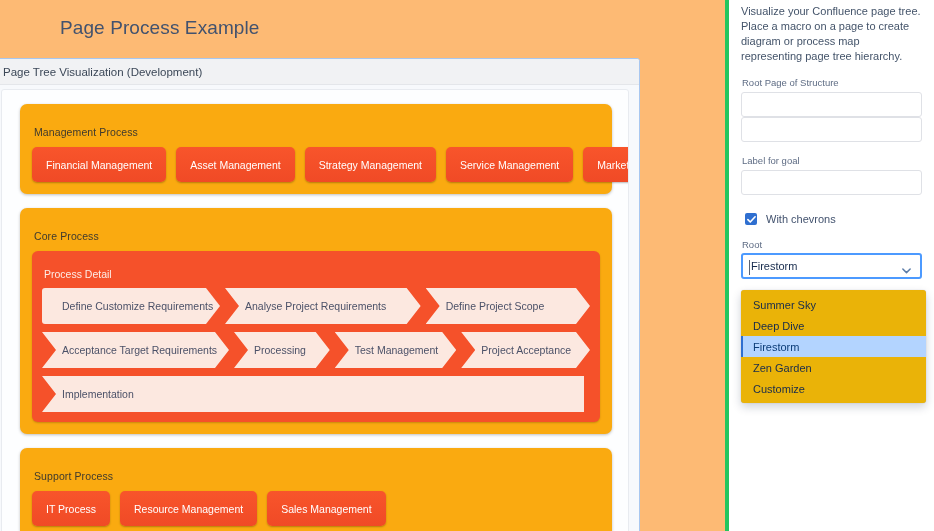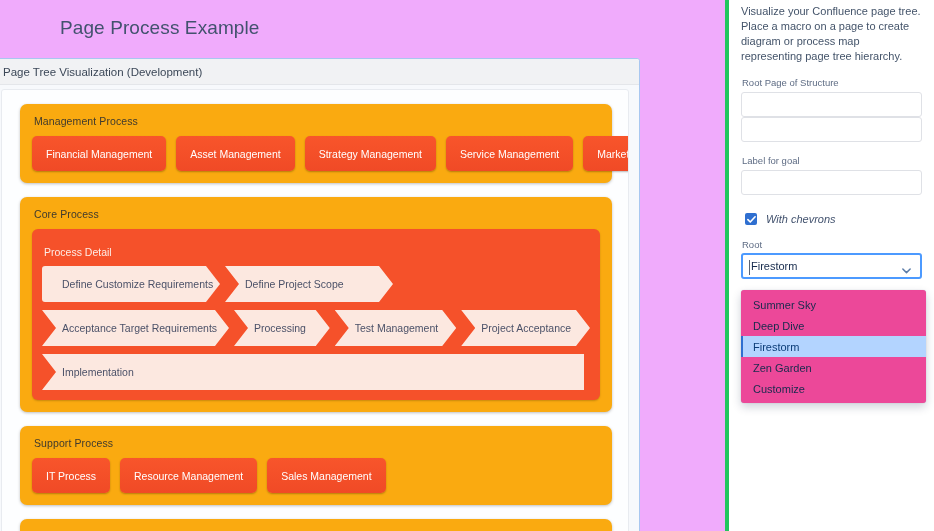--- a/index.html
+++ b/index.html
@@ -8,21 +8,21 @@
     overflow: hidden;
     background: #ffffff;
     font-family: "Liberation Sans", sans-serif;
   }
   #root { position: relative; width: 934px; height: 531px; background: #fff; }
 
   
   #left-area {
     position: absolute; left: 0; top: 0;
     width: 725px; height: 531px;
-    background: #f0abfc;
+    background: #fdba74;
     overflow: hidden;
   }
 
   #page-title {
     position: absolute; left: 60px; top: 17px;
     font-size: 19px; color: #42526E; font-weight: 400;
     letter-spacing: .1px;
   }
 
   
@@ -62,21 +62,21 @@
   .group {
     position: relative;
     margin: 0 18px 14px 18px;
     background: #FAAA10;
     border-radius: 7px;
     box-shadow: 0 1px 3px rgba(0,0,0,.25);
     padding: 9px 12px 12px 12px;
     box-sizing: border-box;
   }
   .group-title {
-    font-size: 10.5px; color: #3f3a2e; margin: 2px 0 9px 2px;
+    font-size: 10.5px; color: #3f3a2e; margin: 13px 0 9px 2px;
     letter-spacing: .1px;
   }
 
   .pill-row { display: flex; gap: 10px; flex-wrap: nowrap; }
   .pill {
     background: linear-gradient(#F8552B, #F04A26);
     border-radius: 5px;
     box-shadow: 0 1px 2px rgba(0,0,0,.28);
     color: #ffffff; font-size: 10.5px;
     display: flex; align-items: center; justify-content: center;
@@ -141,42 +141,42 @@
     font-size: 11px; color: #172b4d;
     padding: 0 7px; outline: none;
   }
   .checkbox-row { display: flex; align-items: center; margin: 18px 0 2px 4px; }
   .cbox {
     width: 12px; height: 12px; border-radius: 2px;
     background: #2f6fd0; position: relative; margin-right: 9px;
     flex: 0 0 auto;
   }
   .cbox svg { position: absolute; left: 1.5px; top: 2px; }
-  .cbox-label { font-size: 11px; color: #42526e; font-style: italic; }
+  .cbox-label { font-size: 11px; color: #42526e; }
 
   #theme-label { font-size: 9.5px; color: #5e6c84; margin: 14px 0 3px 1px; }
   #theme-select {
     position: relative;
     width: 100%; height: 26px;
     border: 2px solid #4c9aff; border-radius: 3px;
     background: #fff; box-sizing: border-box;
     display: flex; align-items: center;
     padding: 0 8px;
   }
   #theme-value { font-size: 11px; color: #172b4d; }
   #theme-caret { position: absolute; right: 8px; top: 7px; }
   #theme-caret-cursor {
     position: absolute; left: 6px; top: 5px;
     width: 1px; height: 15px; background: #5b6473;
   }
 
   #theme-menu {
     position: absolute; left: 12px; top: 290px;
     width: 185px;
-    background: #ec4899;
+    background: #eab308;
     border-radius: 3px;
     box-shadow: 0 4px 10px rgba(9,30,66,.20), 0 0 1px rgba(9,30,66,.28);
     padding: 4px 0;
     box-sizing: border-box;
   }
   .menu-item {
     height: 21px; display: flex; align-items: center;
     padding-left: 12px; font-size: 11px; color: #172b4d;
     white-space: nowrap;
   }
@@ -211,20 +211,23 @@
               </div>
             </div>
             <div class="group">
               <div class="group-title">Core Process</div>
               <div class="subgroup">
                 <div class="subgroup-title">Process Detail</div>
                 <div class="chev-row">
                   <div class="chev sh-flat-point rl" style="width: 178px;">
                     <span class="chev-label">Define Customize Requirements</span>
                   </div>
+                  <div class="chev sh-notch-point" style="width: 200px;">
+                    <span class="chev-label">Analyse Project Requirements</span>
+                  </div>
                   <div class="chev sh-notch-point" style="width: 168px;">
                     <span class="chev-label">Define Project Scope</span>
                   </div>
                 </div>
                 <div class="chev-row">
                   <div class="chev sh-notch-point" style="width: 187px;">
                     <span class="chev-label">Acceptance Target Requirements</span>
                   </div>
                   <div class="chev sh-notch-point" style="width: 113px;">
                     <span class="chev-label">Processing</span>

